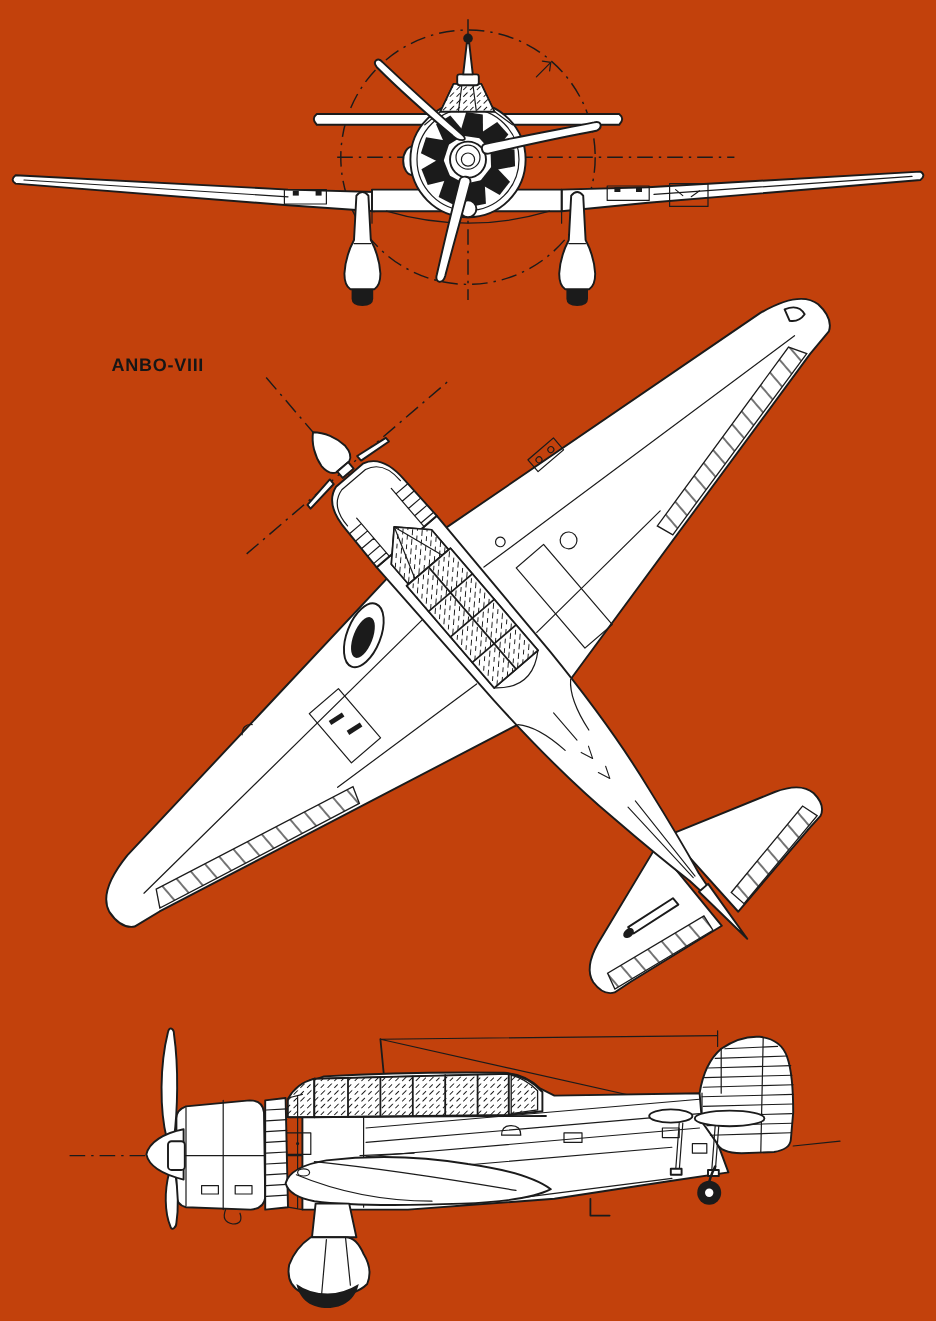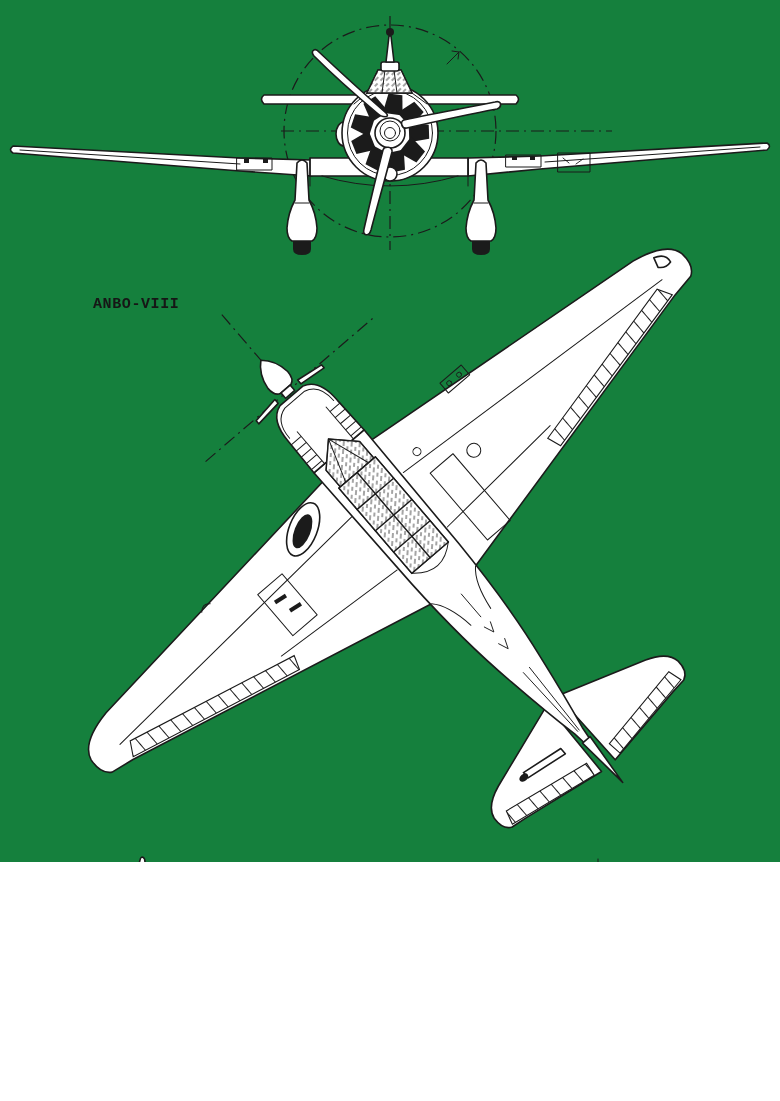--- a/index.html
+++ b/index.html
@@ -1,17 +1,17 @@
 <!DOCTYPE html>
 <html><head>
 <meta charset="utf-8">
 <style>
   html,body{margin:0;padding:0;background:#ffffff;}
-  .page{position:relative;width:780px;height:862px;background:#15803d;overflow:hidden;
-        font-family:Liberation Mono, monospace;}
+  .page{position:relative;width:780px;height:1101px;background:#c2410c;overflow:hidden;
+        font-family:Liberation Sans, sans-serif;}
   .label{position:absolute;left:93px;top:296px;font-size:15px;font-weight:bold;
          letter-spacing:.6px;color:#161616;}
   svg{position:absolute;left:0;top:0;}
   .ln{fill:none;stroke:#1b1b1b;stroke-width:1.5;stroke-linecap:round;stroke-linejoin:round;}
   .thin{stroke-width:1;}
   .hair{stroke-width:.9;}
   .thick{stroke-width:2;}
   .wh{fill:#ffffff;stroke:#1b1b1b;stroke-width:1.6;stroke-linejoin:round;}
   .bk{fill:#1b1b1b;stroke:none;}
   .dd{fill:none;stroke:#1b1b1b;stroke-width:1.2;stroke-dasharray:13 5 2 5;}

